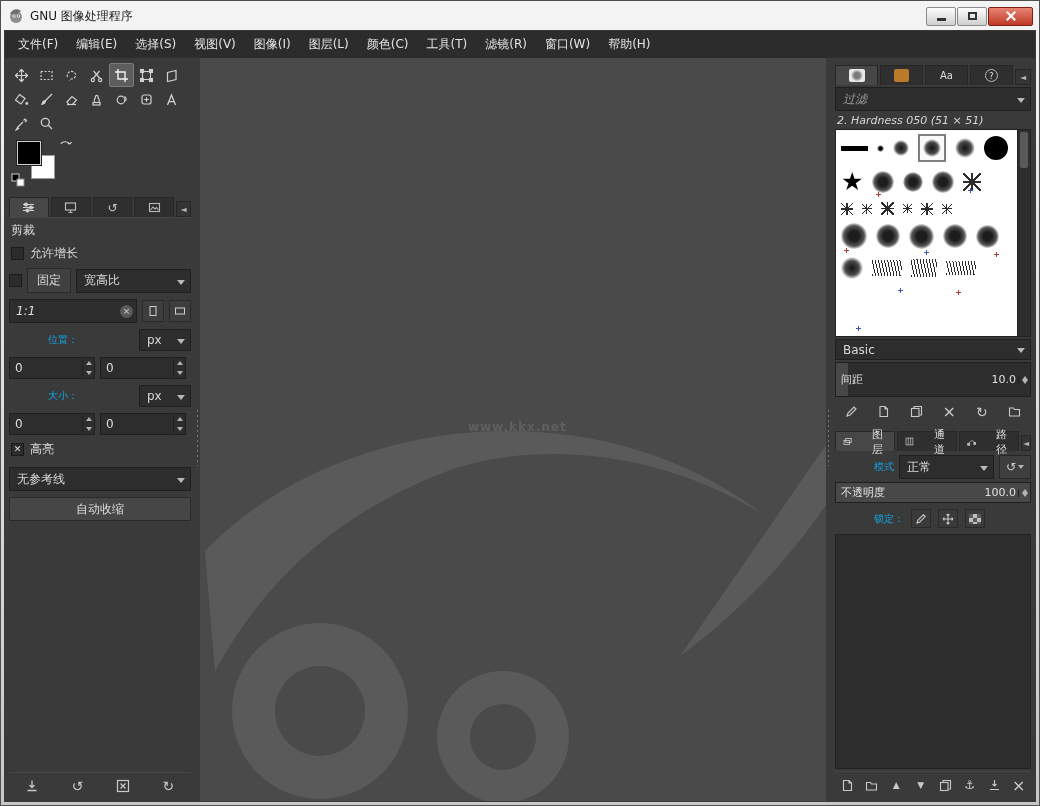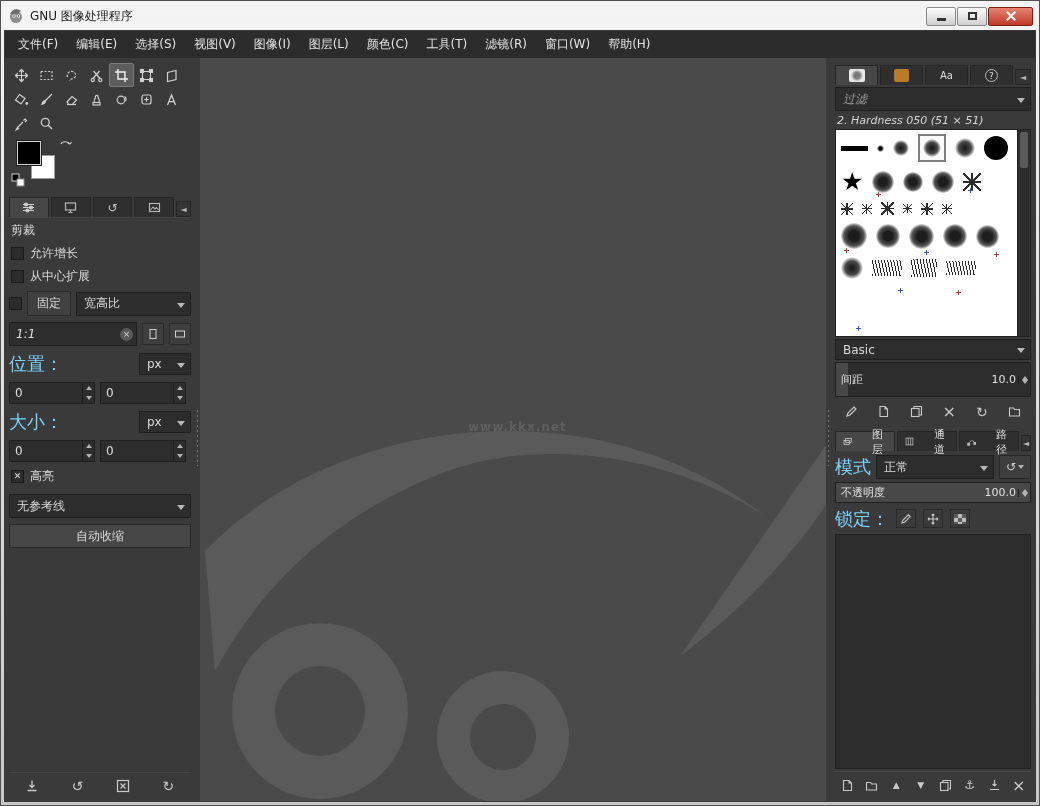--- a/index.html
+++ b/index.html
@@ -69,21 +69,21 @@
   .combo.grow { flex:1; }
   .text-input { background:#2d2d2d; border:1px solid #1f1f1f; color:#dedede; font-size:12px; height:24px;
                 padding:0 6px; font-family:"DejaVu Sans",sans-serif; }
   .ratio-wrap { position:relative; flex:1; display:flex; align-items:center; }
   .ratio-wrap input { width:100%; font-style:italic; }
   .clear-btn { position:absolute; right:4px; width:13px; height:13px; border-radius:50%; background:#5a5a5a;
                color:#d8d8d8; font-size:9px; line-height:13px; text-align:center; }
   .icon-btn { width:22px; height:22px; background:#3e3e3e; border:1px solid #2a2a2a; display:flex;
               align-items:center; justify-content:center; color:#cfcfcf; font-size:12px; }
   .unit-combo { width:52px; height:22px; }
-  .label { font-size:18px; color:#7dd3fc; }
+  .label { font-size:10px; color:#0ea5e9;margin-left:39px; }
   .spin-input { display:flex; align-items:stretch; width:86px; height:22px; background:#2d2d2d; border:1px solid #1f1f1f; }
   .spin-input input { flex:1; min-width:0; background:transparent; border:none; color:#dedede; font-size:12px; padding:0 5px; font-family:"DejaVu Sans",sans-serif; }
   .spin { width:12px; display:flex; flex-direction:column; border-left:1px solid #1f1f1f; }
   .spin span { flex:1; display:flex; align-items:center; justify-content:center; }
   .tri-u { width:0; height:0; border-left:3px solid transparent; border-right:3px solid transparent; border-bottom:4px solid #b3b3b3; }
   .tri-d { width:0; height:0; border-left:3px solid transparent; border-right:3px solid transparent; border-top:4px solid #b3b3b3; }
   .sslider { position:relative; height:21px; background:#2d2d2d; border:1px solid #1f1f1f; display:flex;
              align-items:center; font-size:11px; color:#e0e0e0; overflow:hidden; }
   .sslider .fill { position:absolute; left:0; top:0; bottom:0; background:#484848; }
   .sslider .s-label { position:relative; padding-left:5px; flex:1; white-space:nowrap; }
@@ -331,24 +331,20 @@
           </div>
           <div class="dock-menu-btn">◄</div>
         </div>
 
         <div class="section-title">剪裁</div>
 
         <div class="check-row">
           <span class="cbx"></span>
           <span class="check-label">允许增长</span>
         </div>
-        <div class="check-row">
-          <span class="cbx"></span>
-          <span class="check-label">从中心扩展</span>
-        </div>
 
         <div class="row">
           <span class="cbx"></span>
           <span class="frame-label">固定</span>
           <div class="combo grow">
             <span>宽高比</span>
               <i class="arr"></i>
           </div>
         </div>
 

